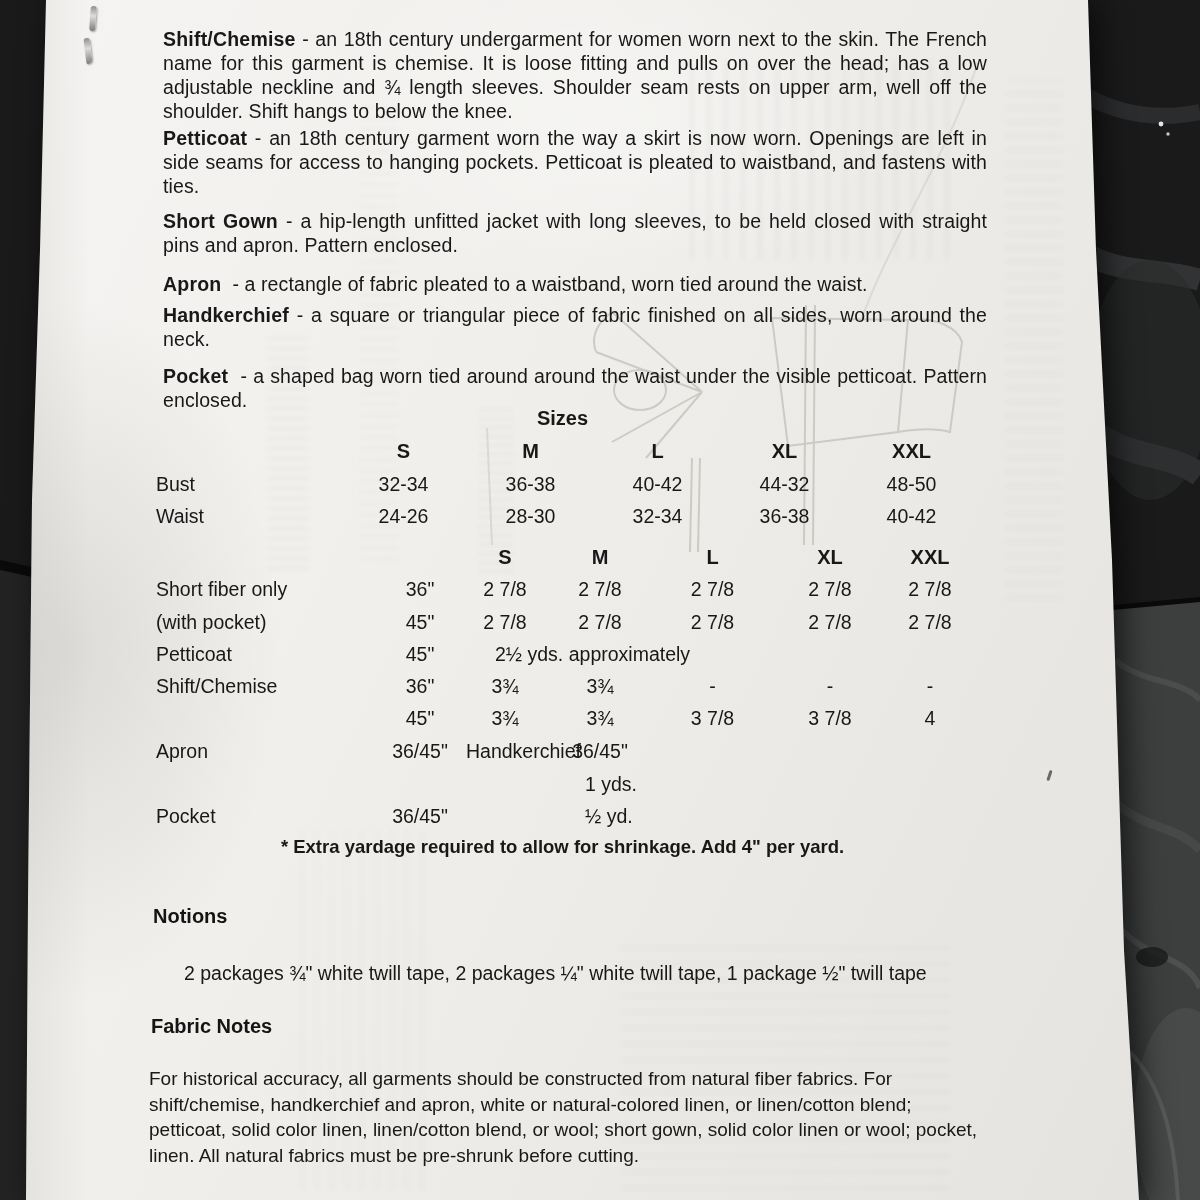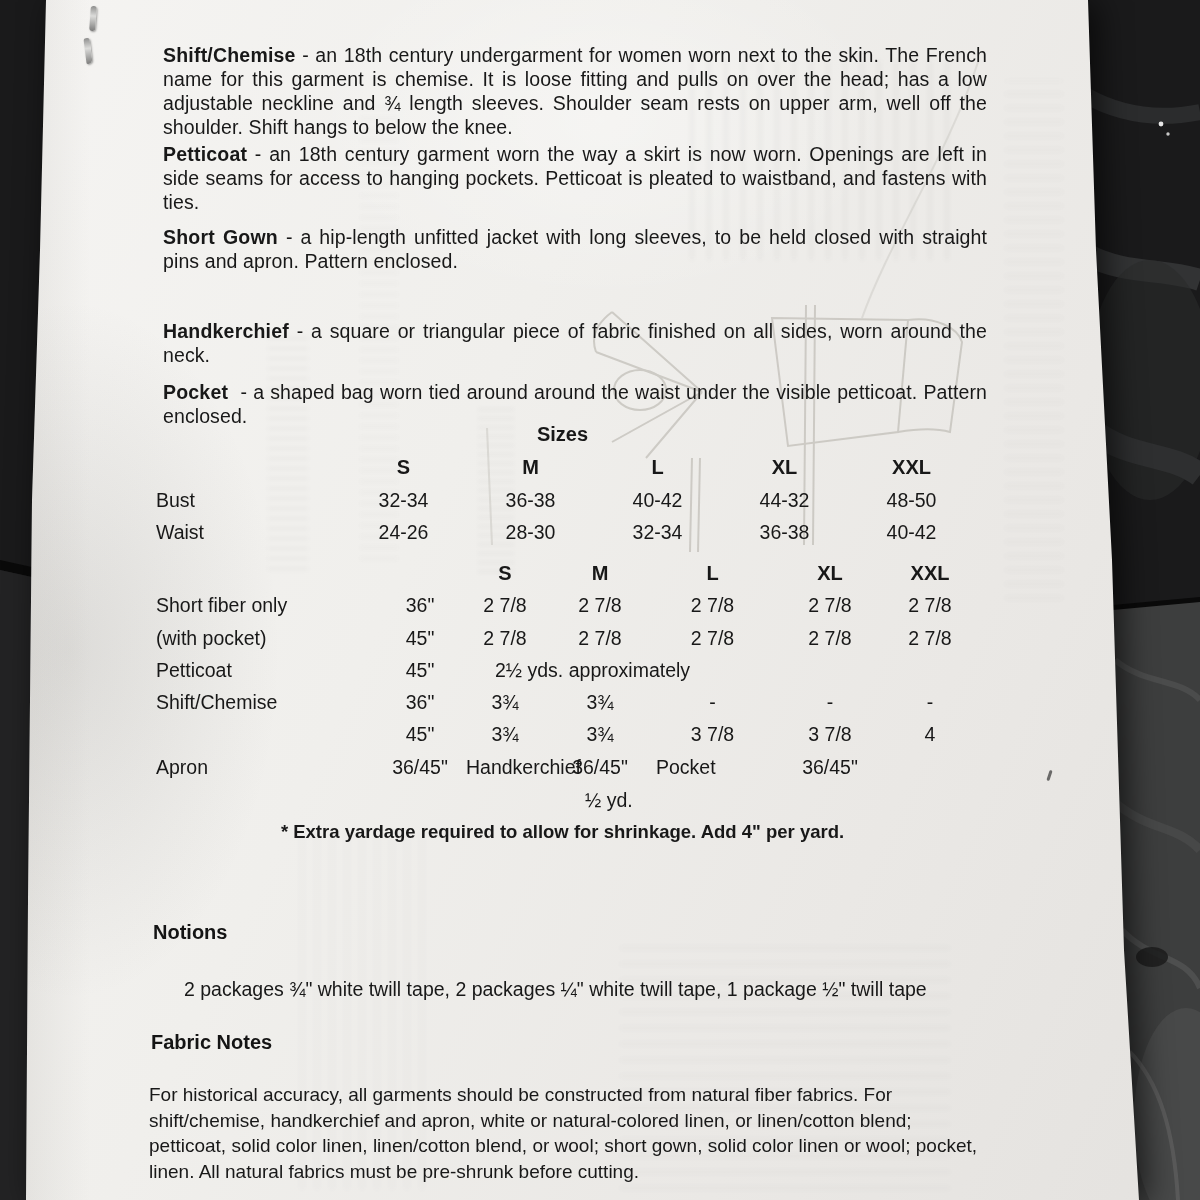--- a/index.html
+++ b/index.html
@@ -50,21 +50,21 @@
   
   .staple{position:absolute;width:6px;border-radius:3px;
     background:linear-gradient(180deg,#8f8f8e,#dcdcda 40%,#7d7d7c);
     box-shadow:1px 1px 2px rgba(0,0,0,0.35);}
   .staple.s1{left:90px;top:6px;height:25px;transform:rotate(4deg);}
   .staple.s2{left:85px;top:38px;height:26px;transform:rotate(-7deg);border-radius:3px 3px 5px 2px;}
   .speck{position:absolute;left:1048px;top:770px;width:3px;height:11px;background:#4a4a48;
     transform:rotate(18deg);border-radius:2px;opacity:.8;}
 
   
-  .content{position:absolute;inset:0;color:#181818;margin-top:16px;}
+  .content{position:absolute;inset:0;color:#181818;}
   .def{position:absolute;left:163px;width:824px;font-size:19.5px;line-height:24.2px;
        text-align:justify;letter-spacing:0.1px;}
   .def strong{font-weight:bold;letter-spacing:0.2px;}
   .d0{top:7px;} .d1{top:106px;} .d2{top:189px;} .d3{top:252px;} .d4{top:283px;} .d5{top:344px;}
 
   .sizes{position:absolute;top:402px;left:150px;font-size:19.5px;display:grid;
     grid-template-columns:190px 127px 127px 127px 127px 127px;
     grid-template-rows:32px 34px 32px 32px;}
   .yardage{position:absolute;top:542px;left:150px;font-size:19.5px;display:grid;
     grid-template-columns:230px 80px 90px 100px 125px 110px 90px;
@@ -140,20 +140,21 @@
 
       <div class="staple s1"></div>
       <div class="staple s2"></div>
       <div class="speck"></div>
 
       <div class="content">
 
         <p class="def d0"><strong>Shift/Chemise</strong> <span>- an 18th century undergarment for women worn next to the skin. The French name for this garment is chemise.  It is loose fitting and pulls on over the head; has a low adjustable neckline and ¾ length sleeves.  Shoulder seam rests on upper arm, well off the shoulder.  Shift hangs to below the knee.</span></p>
         <p class="def d1"><strong>Petticoat</strong> <span>- an 18th century garment worn the way a skirt is now worn. Openings are left in side seams for access to hanging pockets.  Petticoat is pleated to waistband, and fastens with ties.</span></p>
         <p class="def d2"><strong>Short Gown</strong> <span>- a hip-length unfitted jacket with long sleeves, to be held closed with straight pins and apron.  Pattern enclosed.</span></p>
+        <p class="def d3"><strong>Apron</strong>&nbsp; <span>- a rectangle of fabric pleated to a waistband, worn tied around the waist.</span></p>
         <p class="def d5"><strong>Pocket</strong>&nbsp; <span>- a shaped bag worn tied around around the waist under the visible petticoat.  Pattern enclosed.</span></p>
         <p class="def d4"><strong>Handkerchief</strong> <span>- a square or triangular piece of fabric finished on all sides, worn around the neck.</span></p>
 
         <div class="sizes">
           <div class="t-title">Sizes</div>
           <div></div>
           <div class="t-h">S</div>
           <div class="t-h">M</div>
           <div class="t-h">L</div>
           <div class="t-h">XL</div>
@@ -215,20 +216,21 @@
           <div>3¾</div>
           <div>3 7/8</div>
           <div>3 7/8</div>
           <div>4</div>
 
           <div class="t-lbl">Apron</div>
           <div>36/45"</div>
 
           <div class="t-lbl">Handkerchief</div>
           <div>36/45"</div>
+          <div class="yspan mid">1 yds.</div>
 
           <div class="t-lbl">Pocket</div>
           <div>36/45"</div>
           <div class="yspan mid">½ yd.</div>
 
           <div class="yfoot">* Extra yardage required to allow for shrinkage.  Add 4" per yard.</div>
         </div>
 
         <div class="sec-h notions-h">Notions</div>
         <p class="notions-p">2 packages ¾" white twill tape, 2 packages ¼" white twill tape, 1 package ½" twill tape</p>

